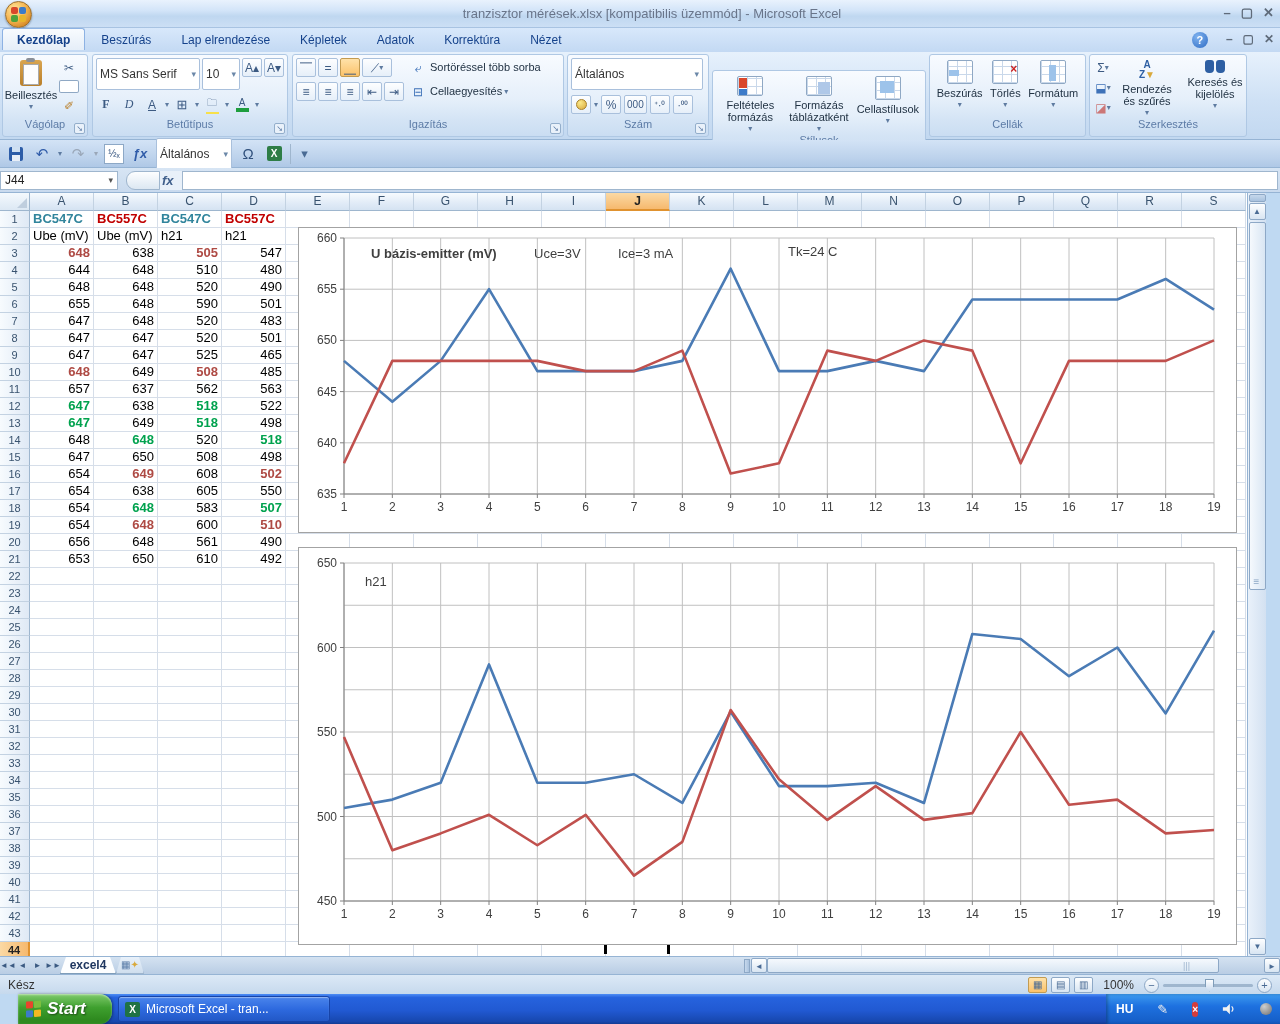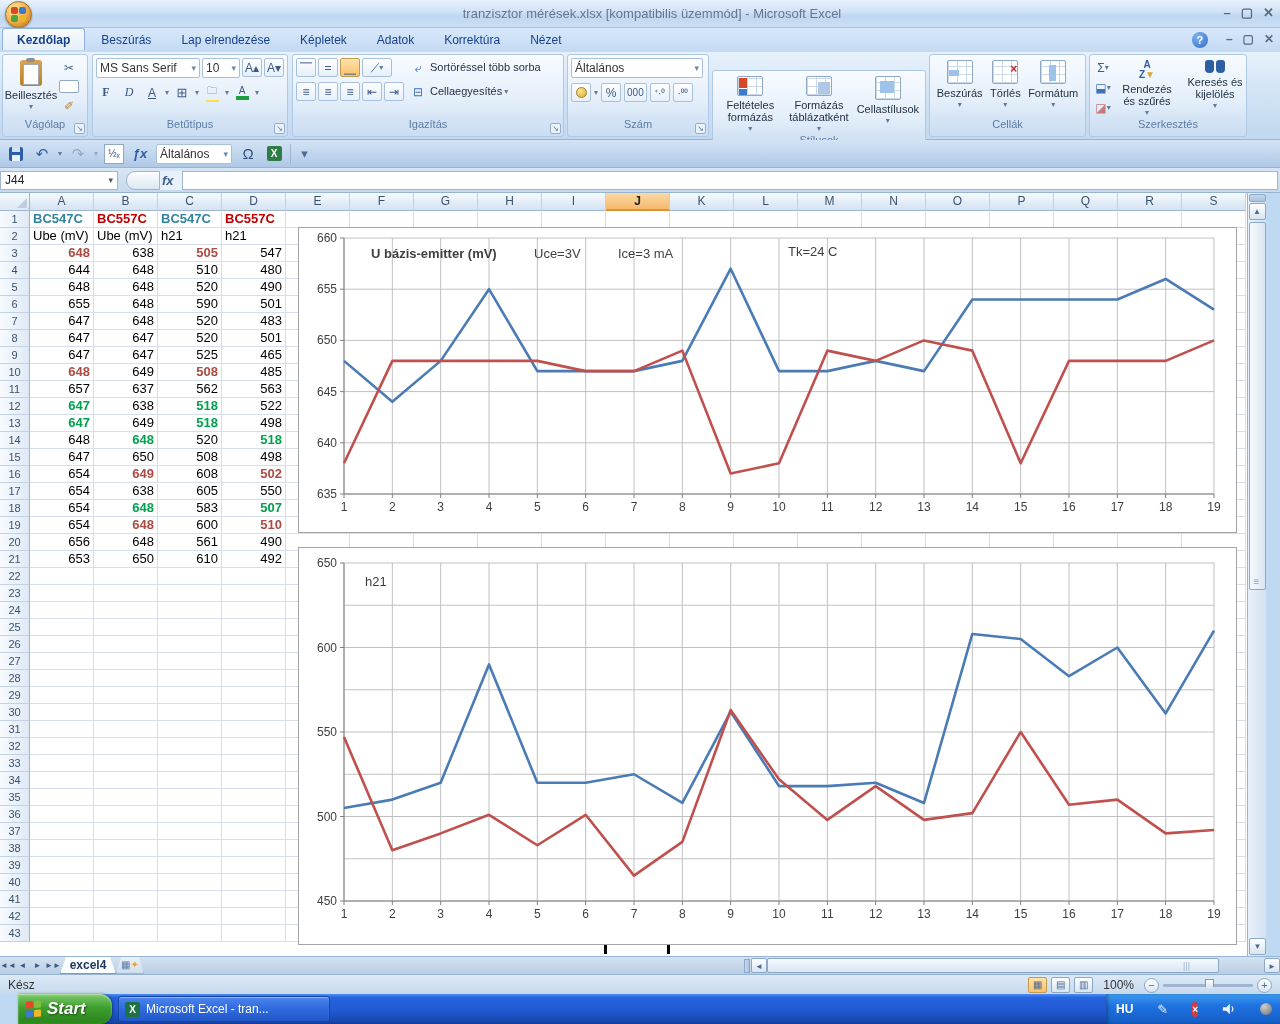--- a/index.html
+++ b/index.html
@@ -44,21 +44,21 @@
     border:1px solid #93AECB; border-radius:2px; color:#5C7BA6; font-size:8px;
     line-height:9px; text-align:center; background:#E9F1FA; }
   .grp-body { position:absolute; left:3px; top:3px; right:3px; bottom:15px; }
   .mini { display:inline-flex; align-items:center; justify-content:center;
     min-width:20px; height:19px; border-radius:2px; font-size:12px; color:#3C5A82;
     padding:0 2px; }
   .mini.framed { border:1px solid #A9C0DC; background:linear-gradient(#FDFEFF,#E6EFF9); }
   .mini.sel { background:linear-gradient(#FFE2A9,#FBC26A); border:1px solid #C29B52; }
   .combo { display:inline-flex; align-items:center; justify-content:space-between;
     border:1px solid #A9C0DC; background:#fff; border-radius:2px; font-size:12px;
-    color:#333; height:20px; padding:0 3px; }
+    color:#333; height:32px; padding:0 3px; }
   .combo .arr { color:#6B87A8; font-size:9px; margin-left:3px; }
   .bigbtn { display:inline-flex; flex-direction:column; align-items:center;
     justify-content:flex-start; text-align:center; font-size:11px; color:#234; 
     padding:2px 3px; border-radius:3px; line-height:12px; }
   .bigbtn .ic { margin-bottom:3px; }
   .arrv { color:#5E7BA0; font-size:8px; }
   .tblic { width:26px; height:24px; border:1px solid #8FA8C4; border-radius:2px;
     background:
       linear-gradient(#fff,#fff);
     position:relative; overflow:hidden; }
@@ -1392,20 +1392,42 @@
         <div class="cell"></div>
         <div class="cell"></div>
         <div class="cell"></div>
         <div class="cell"></div>
         <div class="cell"></div>
         <div class="cell"></div>
         <div class="cell"></div>
       </div>
       <div class="grid-row">
         <div class="row-head">43</div>
+        <div class="cell"></div>
+        <div class="cell"></div>
+        <div class="cell"></div>
+        <div class="cell"></div>
+        <div class="cell"></div>
+        <div class="cell"></div>
+        <div class="cell"></div>
+        <div class="cell"></div>
+        <div class="cell"></div>
+        <div class="cell"></div>
+        <div class="cell"></div>
+        <div class="cell"></div>
+        <div class="cell"></div>
+        <div class="cell"></div>
+        <div class="cell"></div>
+        <div class="cell"></div>
+        <div class="cell"></div>
+        <div class="cell"></div>
+        <div class="cell"></div>
+      </div>
+      <div class="grid-row">
+        <div class="row-head sel">44</div>
         <div class="cell"></div>
         <div class="cell"></div>
         <div class="cell"></div>
         <div class="cell"></div>
         <div class="cell"></div>
         <div class="cell"></div>
         <div class="cell"></div>
         <div class="cell"></div>
         <div class="cell"></div>
         <div class="cell"></div>

